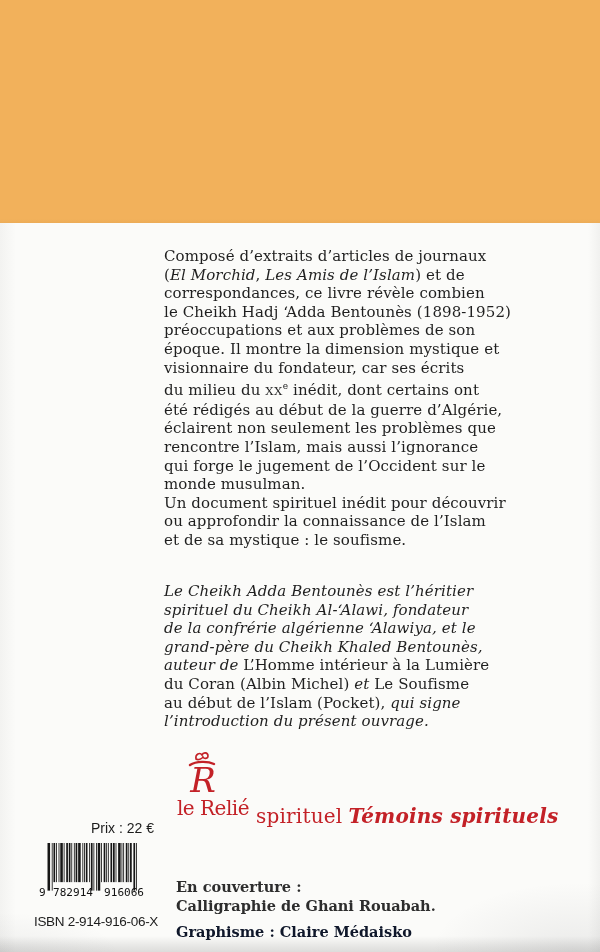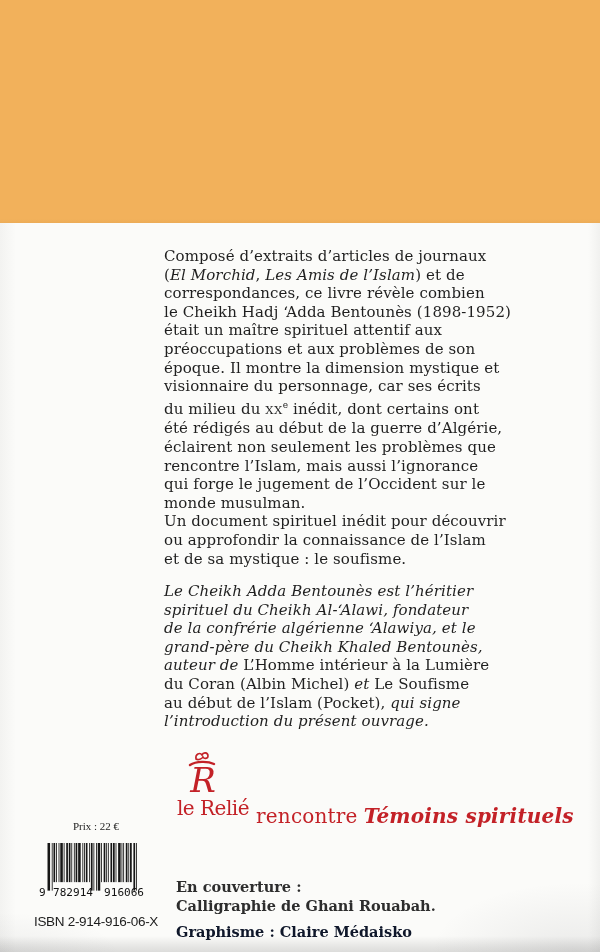--- a/index.html
+++ b/index.html
@@ -22,22 +22,22 @@
   .tline span.sc{text-transform:uppercase;font-size:.78em;letter-spacing:.4px;}
   .tline span.sup{vertical-align:super;font-size:.6em;}
 
   .logo{position:absolute;left:150px;top:751px;width:106px;text-align:center;color:#c32127;}
   .logo-mark{display:block;margin:0 auto;}
   .logo-name{font-size:20px;line-height:28px;margin-top:-3px;letter-spacing:-.5px;margin-left:20px;}
 
   .collection{position:absolute;left:256px;top:804px;font-size:20px;color:#c32127;letter-spacing:.2px;}
   .collection .col-name{font-style:italic;font-weight:bold;margin-left:6px;}
 
-  .price{position:absolute;left:38px;top:820px;width:116px;text-align:center;
-    font-family:Liberation Serif, serif;font-size:11px;color:#1c1c1c;}
+  .price{position:absolute;left:38px;top:820px;width:116px;text-align:right;
+    font-family:Liberation Sans, sans-serif;font-size:14px;color:#1c1c1c;}
   .barcode{position:absolute;left:39px;top:843px;width:114px;}
   .isbn{position:absolute;left:28px;top:914px;width:136px;text-align:center;
     font-family:"Liberation Sans","DejaVu Sans",sans-serif;font-size:13.5px;letter-spacing:-.3px;color:#1c1c1c;}
 
   .credits{position:absolute;left:176px;top:877px;font-size:14.5px;line-height:19px;color:#2d2d2d;font-weight:bold;}
   .credits .design{margin-top:7px;color:#0f172a;}
 
   
   .scan-left{position:absolute;left:0;top:223px;bottom:0;width:16px;pointer-events:none;
     background:linear-gradient(to right,rgba(80,80,80,.05),rgba(80,80,80,0));}
@@ -55,24 +55,23 @@
 
 <div class="page">
 
   <div class="orange-band"></div>
 
   <div class="textblock synopsis">
       <div class="tline"><span>Composé d’extraits d’articles de journaux</span></div>
       <div class="tline"><span>(</span><span class="i">El Morchid</span><span>, </span><span class="i">Les Amis de l’Islam</span><span>) et de</span></div>
       <div class="tline"><span>correspondances, ce livre révèle combien</span></div>
       <div class="tline"><span>le Cheikh Hadj ‘Adda Bentounès (1898-1952)</span></div>
-      <div class="tline"><span>était un maître spirituel attentif aux</span></div>
       <div class="tline"><span>préoccupations et aux problèmes de son</span></div>
       <div class="tline"><span>époque. Il montre la dimension mystique et</span></div>
-      <div class="tline"><span>visionnaire du personnage, car ses écrits</span></div>
+      <div class="tline"><span>visionnaire du fondateur, car ses écrits</span></div>
       <div class="tline"><span>du milieu du </span><span class="sc">xx</span><span class="sup">e</span><span> inédit, dont certains ont</span></div>
       <div class="tline"><span>été rédigés au début de la guerre d’Algérie,</span></div>
       <div class="tline"><span>éclairent non seulement les problèmes que</span></div>
       <div class="tline"><span>rencontre l’Islam, mais aussi l’ignorance</span></div>
       <div class="tline"><span>qui forge le jugement de l’Occident sur le</span></div>
       <div class="tline"><span>monde musulman.</span></div>
       <div class="tline"><span>Un document spirituel inédit pour découvrir</span></div>
       <div class="tline"><span>ou approfondir la connaissance de l’Islam</span></div>
       <div class="tline"><span>et de sa mystique : le soufisme.</span></div>
     </div>
@@ -94,21 +93,21 @@
       <path d="M16,8 C15,3 20,1 22,4 C23,1 28,1 28,5 C28,8 24,8 23,6 C22,8 18,9.5 16,8 Z" fill="none" stroke="#c32127" stroke-width="1.6" stroke-linecap="round"></path>
 
       <path d="M10,14 C16,10 28,10 34,13" fill="none" stroke="#c32127" stroke-width="2.4" stroke-linecap="round"></path>
 
       <text x="23" y="41" text-anchor="middle" font-family="DejaVu Serif, serif" font-style="italic" font-size="34" fill="#c32127">R</text>
     </svg>
     <div class="logo-name">le Relié</div>
   </div>
 
   <div class="collection">
-    <span>rencontre</span><span class="col-name">Témoins spirituels</span>
+    <span>spirituel</span><span class="col-name">Témoins spirituels</span>
   </div>
 
   <div class="price">Prix : 22 €</div>
 
   <div class="barcode">
     <svg id="barcode-svg" width="114" viewBox="0 0 134 66">
         <rect x="10" y="0" width="3" height="56" fill="#161616"></rect>
         <rect x="15" y="0" width="1" height="56" fill="#161616"></rect>
         <rect x="17" y="0" width="2" height="46" fill="#161616"></rect>
         <rect x="20" y="0" width="1" height="46" fill="#161616"></rect>

